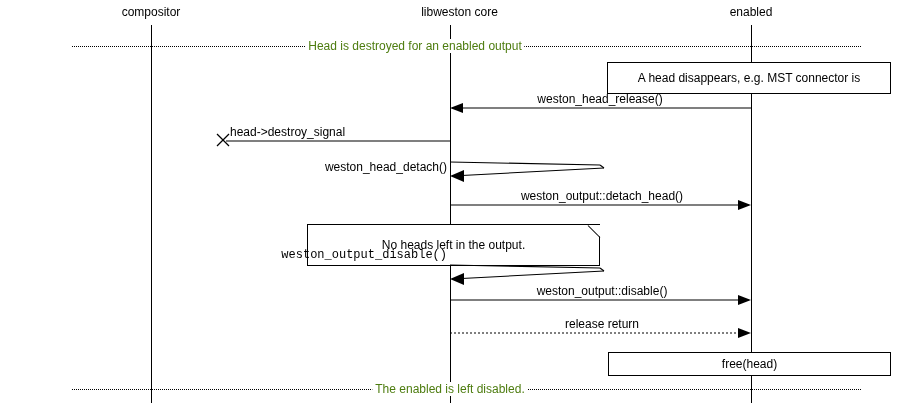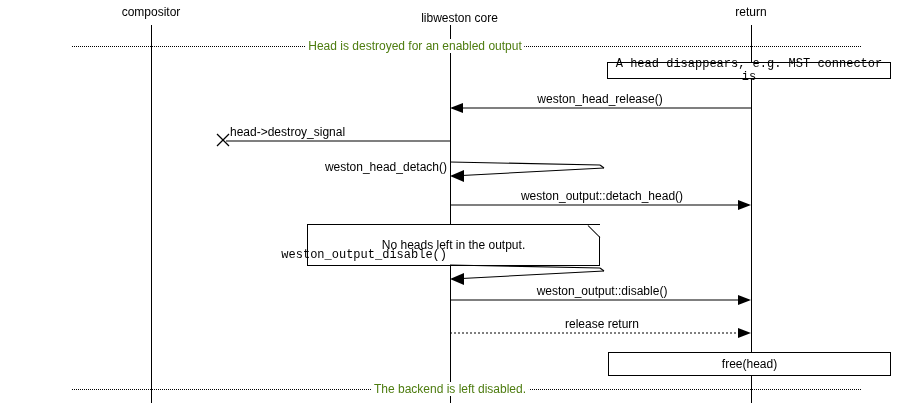--- a/index.html
+++ b/index.html
@@ -100,34 +100,34 @@
     height: 403px;
     pointer-events: none;
   }
 </style>
 </head>
 <body>
 
 <div id="diagram-root">
 
   <div class="actor-label" style="left:151px; top:5px;">compositor</div>
-  <div class="actor-label" style="left:450px; top:11px;padding-left:19px;">libweston core</div>
-  <div class="actor-label" style="left:751px; top:5px;">return</div>
+  <div class="actor-label" style="left:450px; top:5px;padding-left:19px;">libweston core</div>
+  <div class="actor-label" style="left:751px; top:5px;">enabled</div>
 
   <div class="lifeline" style="left:151px; top:25px; height:378px;"></div>
   <div class="lifeline" style="left:450px; top:25px; height:378px;"></div>
   <div class="lifeline" style="left:751px; top:25px; height:378px;"></div>
 
   <div class="sep-line" style="left:72px; top:46px; width:789px;"></div>
   <div class="sep-label" style="left:415px; top:39px;">Head is destroyed for an enabled output</div>
 
   <div class="sep-line" style="left:72px; top:389px; width:789px;"></div>
-  <div class="sep-label" style="left:450px; top:382px;">The backend is left disabled.</div>
+  <div class="sep-label" style="left:450px; top:382px;">The enabled is left disabled.</div>
 
-  <div class="note-box" style="left:607px; top:62px; width:284px; height:17px; flex-direction:column;font-family:Liberation Mono, monospace;">
+  <div class="note-box" style="left:607px; top:62px; width:284px; height:32px; flex-direction:column;">
     <span>A head disappears, e.g. MST connector is</span>
   </div>
 
   <div class="msg-label centered" style="left:600px; top:92px;text-align:right;">weston_head_release()</div>
 
   <div class="msg-label" style="left:230px; top:125px;">head-&gt;destroy_signal</div>
 
   <div class="msg-label right-al" style="left:447px; top:160px;">weston_head_detach()</div>
 
   <div class="msg-label centered" style="left:602px; top:189px;">weston_output::detach_head()</div>

